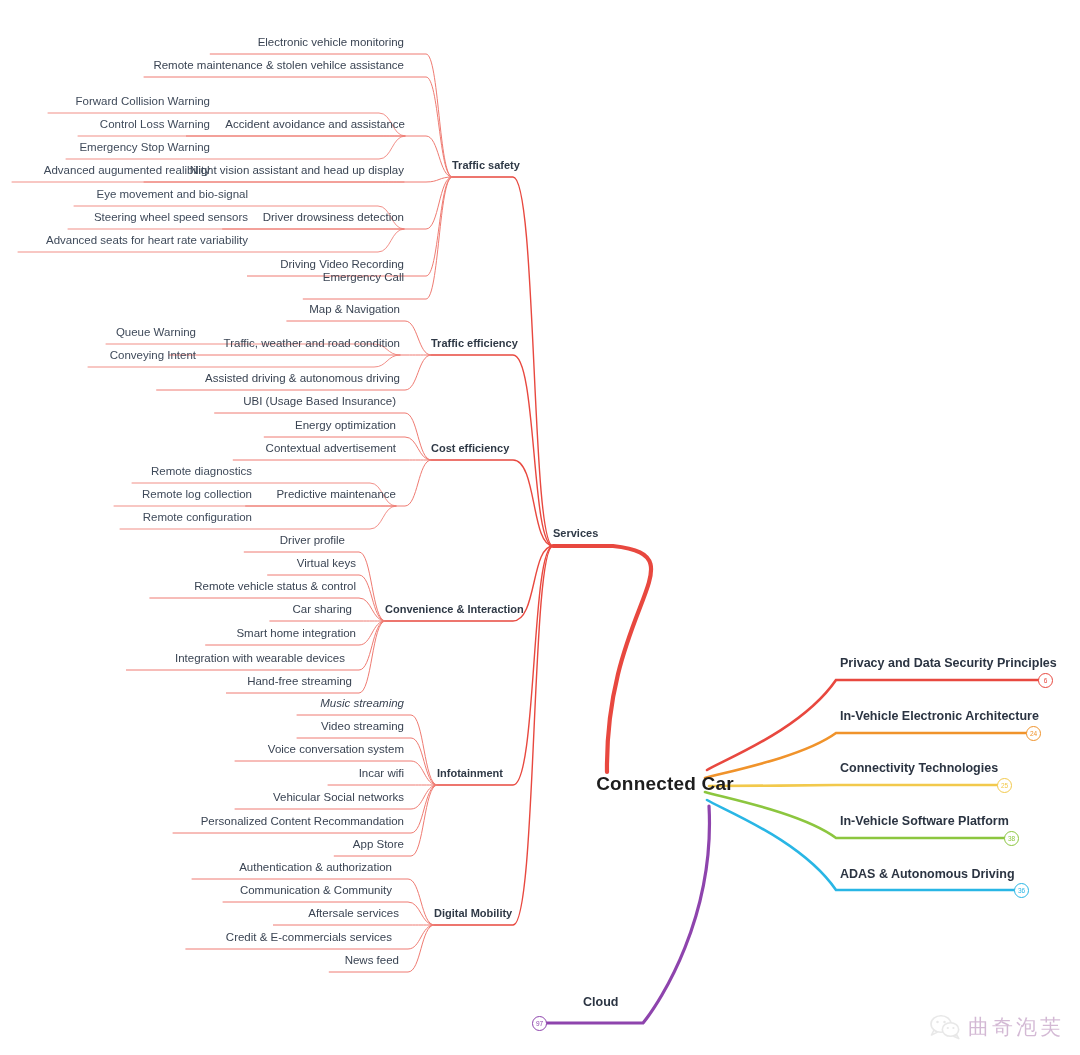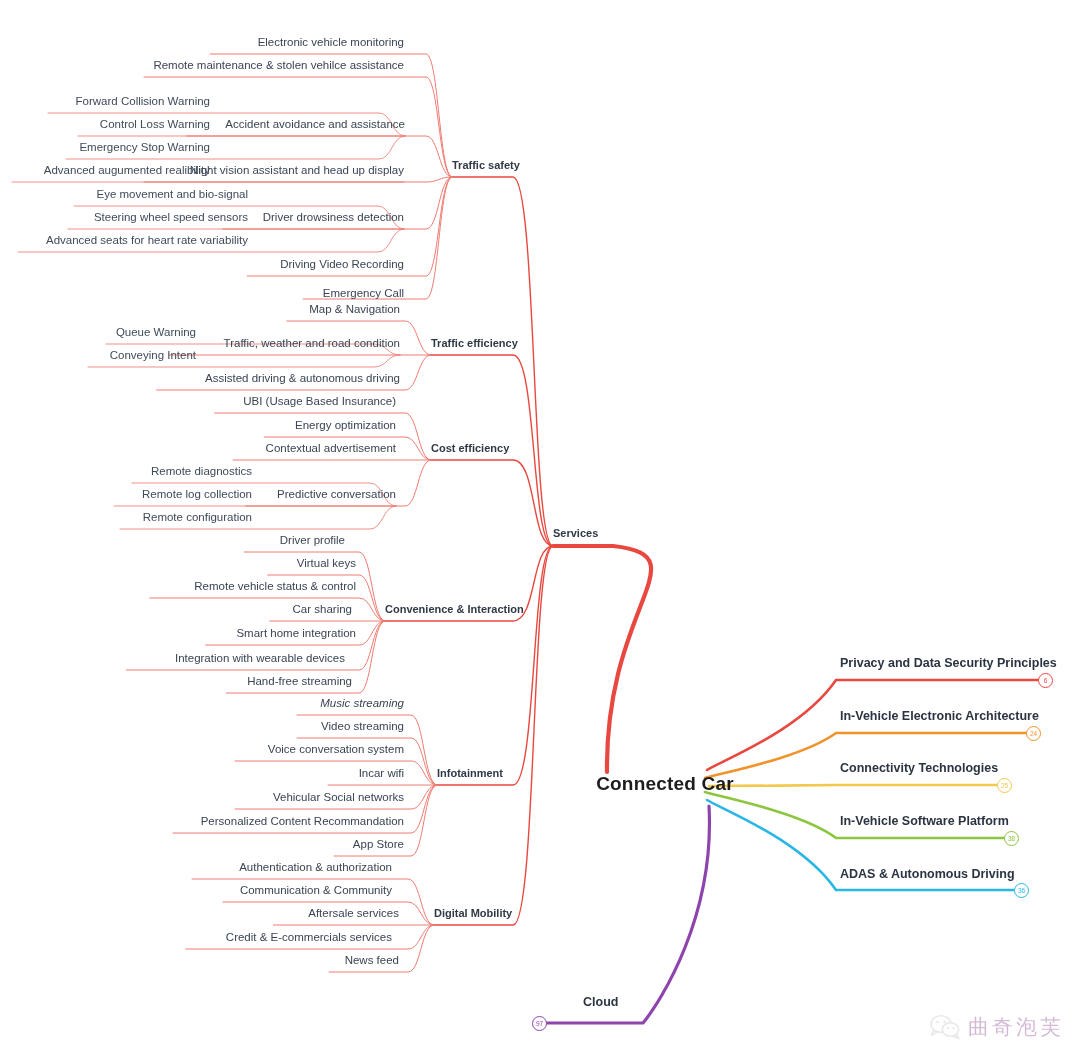--- a/index.html
+++ b/index.html
@@ -119,32 +119,32 @@
     <div class="lbl leaf ra" style="left: 210px; top: 96px;">Forward Collision Warning</div>
     <div class="lbl leaf ra" style="left: 210px; top: 119px;">Control Loss Warning</div>
     <div class="lbl leaf ra" style="left: 210px; top: 142px;">Emergency Stop Warning</div>
     <div class="lbl l2 ra" style="left: 404px; top: 165px;">Night vision assistant and head up display</div>
     <div class="lbl leaf ra" style="left: 210px; top: 165px;">Advanced augumented realibility</div>
     <div class="lbl l2 ra" style="left: 404px; top: 212px;">Driver drowsiness detection</div>
     <div class="lbl leaf ra" style="left: 248px; top: 189px;">Eye movement and bio-signal</div>
     <div class="lbl leaf ra" style="left: 248px; top: 212px;">Steering wheel speed sensors</div>
     <div class="lbl leaf ra" style="left: 248px; top: 235px;">Advanced seats for heart rate variability</div>
     <div class="lbl l2 ra" style="left: 404px; top: 259px;">Driving Video Recording</div>
-    <div class="lbl l2 ra" style="left: 404px; top: 288px; padding-left: 12px;">Emergency Call</div>
+    <div class="lbl l2 ra" style="left: 404px; top: 272px; padding-left: 12px;">Emergency Call</div>
     <div class="lbl l1" style="left: 431px; top: 338px;">Traffic efficiency</div>
     <div class="lbl l2 ra" style="left: 400px; top: 304px;">Map &amp; Navigation</div>
     <div class="lbl l2 ra" style="left: 400px; top: 338px;">Traffic, weather and road condition</div>
     <div class="lbl leaf ra" style="left: 196px; top: 327px;">Queue Warning</div>
     <div class="lbl leaf ra" style="left: 196px; top: 350px;">Conveying Intent</div>
     <div class="lbl l2 ra" style="left: 400px; top: 373px;">Assisted driving &amp; autonomous driving</div>
     <div class="lbl l1" style="left: 431px; top: 443px;">Cost efficiency</div>
     <div class="lbl l2 ra" style="left: 396px; top: 396px;">UBI (Usage Based Insurance)</div>
     <div class="lbl l2 ra" style="left: 396px; top: 420px;">Energy optimization</div>
     <div class="lbl l2 ra" style="left: 396px; top: 443px;">Contextual advertisement</div>
-    <div class="lbl l2 ra" style="left: 396px; top: 489px;">Predictive conversation</div>
+    <div class="lbl l2 ra" style="left: 396px; top: 489px;">Predictive maintenance</div>
     <div class="lbl leaf ra" style="left: 252px; top: 466px;">Remote diagnostics</div>
     <div class="lbl leaf ra" style="left: 252px; top: 489px;">Remote log collection</div>
     <div class="lbl leaf ra" style="left: 252px; top: 512px;">Remote configuration</div>
     <div class="lbl l1" style="left: 385px; top: 604px;">Convenience &amp; Interaction</div>
     <div class="lbl l2 ra" style="left: 345px; top: 535px;">Driver profile</div>
     <div class="lbl l2 ra" style="left: 356px; top: 558px;">Virtual keys</div>
     <div class="lbl l2 ra" style="left: 356px; top: 581px;">Remote vehicle status &amp; control</div>
     <div class="lbl l2 ra" style="left: 352px; top: 604px;">Car sharing</div>
     <div class="lbl l2 ra" style="left: 356px; top: 628px; text-align: center;">Smart home integration</div>
     <div class="lbl l2 ra" style="left: 345px; top: 653px;">Integration with wearable devices</div>

